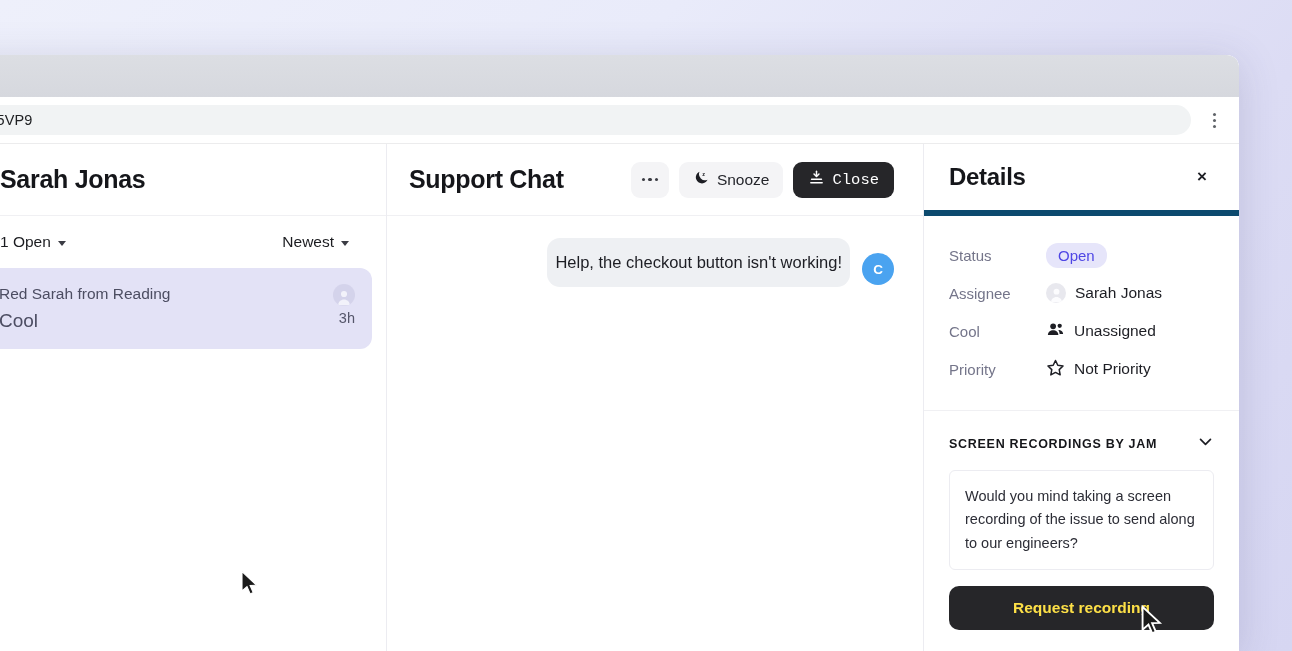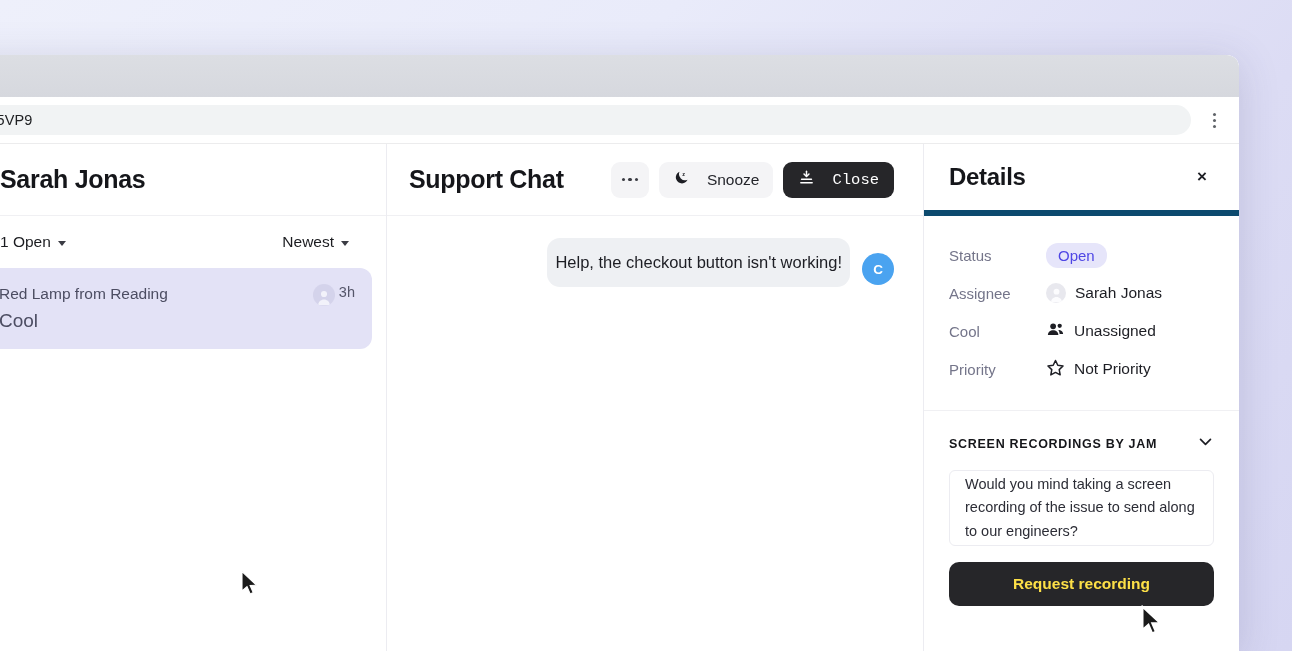--- a/index.html
+++ b/index.html
@@ -153,21 +153,22 @@
     overflow: hidden;
     text-overflow: ellipsis;
   }
   .conv-preview {
     font-size: 19px;
     color: #4c4d62;
     line-height: 1.55;
   }
   .conv-meta {
     display: flex;
-    align-items: flex-start;
+    flex-direction: column;
+    align-items: flex-end;
     gap: 4px;
     padding-top: 2px;
   }
   .conv-avatar {
     width: 22px; height: 22px;
     border-radius: 50%;
     background: rgba(200,199,226,.55);
     display: flex; align-items: flex-end; justify-content: center;
     overflow: hidden;
   }
@@ -193,21 +194,21 @@
     font-size: 25px;
     font-weight: 700;
     color: #15161a;
     letter-spacing: -.3px;
   }
   #chat-actions { display: flex; align-items: center; gap: 10px; }
 
   .btn {
     display: flex;
     align-items: center;
-    gap: 17px;
+    gap: 7px;
     height: 36px;
     border-radius: 9px;
     font-size: 15.5px;
     border: none;
     font-family: inherit;
   }
   .btn-ghost {
     background: #f4f4f6;
     color: #24252b;
     padding: 0 14px;
@@ -332,21 +333,21 @@
   }
   #recordings-title {
     font-size: 12.5px;
     font-weight: 700;
     letter-spacing: .72px;
     color: #15161a;
   }
   #recordings-note {
     border: 1px solid #ececf1;
     border-radius: 6px;
-    padding: 2px 15px;
+    padding: 14px 15px;
     font-size: 14.5px;
     line-height: 1.62;
     color: #2c2d36;
     margin-bottom: 16px;
   }
   #request-recording-button {
     width: 100%;
     height: 44px;
     background: #262629;
     color: #fde047;
@@ -394,21 +395,21 @@
           <div class="filter-chip">
             <span>Newest</span>
             <span class="chevron-down"></span>
           </div>
         </div>
 
         <div id="conversation-list">
           <div class="conv-item selected">
 
             <div class="conv-body">
-              <div class="conv-title">Red Lamp from Reading</div>
+              <div class="conv-title">Red Sarah from Reading</div>
               <div class="conv-preview">Cool</div>
             </div>
 
             <div class="conv-meta">
               <div class="conv-avatar">
                 <svg width="18" height="18" viewBox="0 0 24 24" fill="#f2f2fa">
                   <circle cx="12" cy="8" r="4.1"></circle>
                   <path d="M4.2 23c0-4.4 3.5-7.6 7.8-7.6s7.8 3.2 7.8 7.6z"></path>
                 </svg>
               </div>

